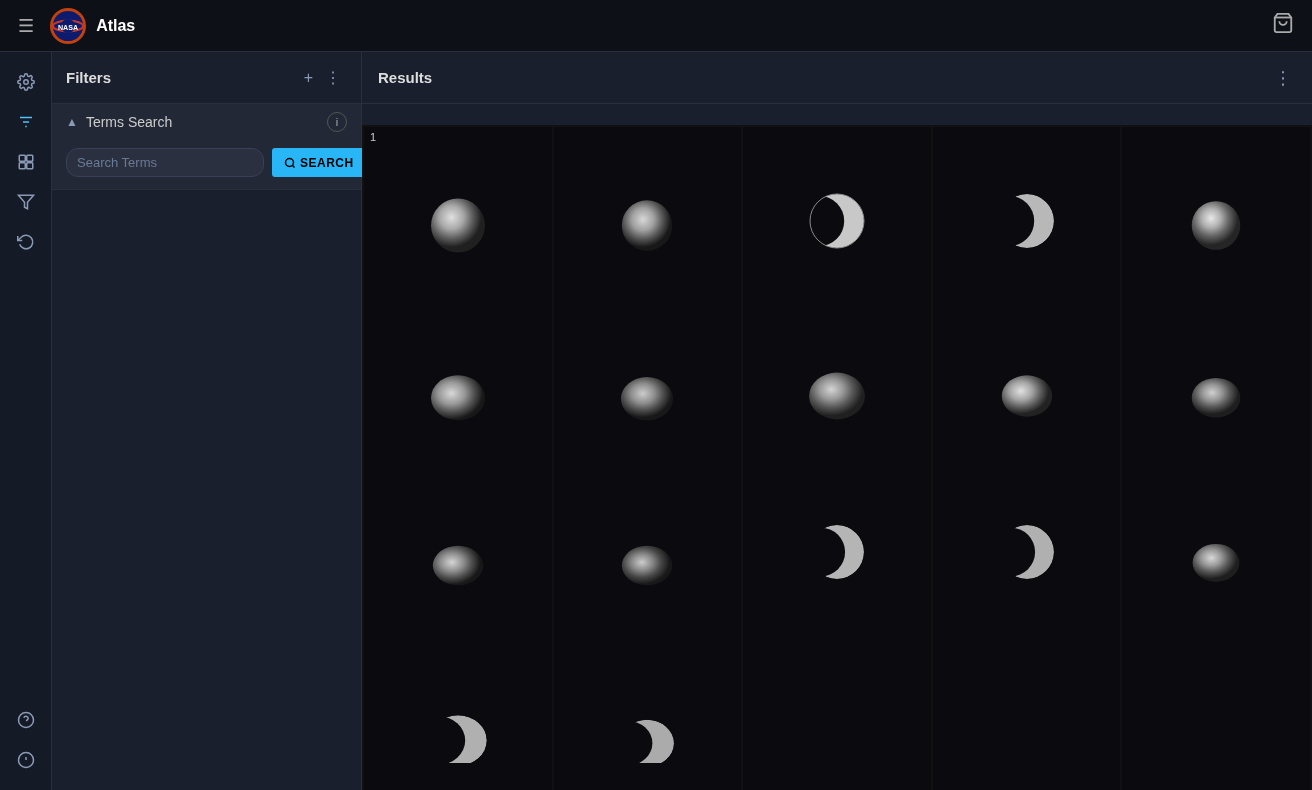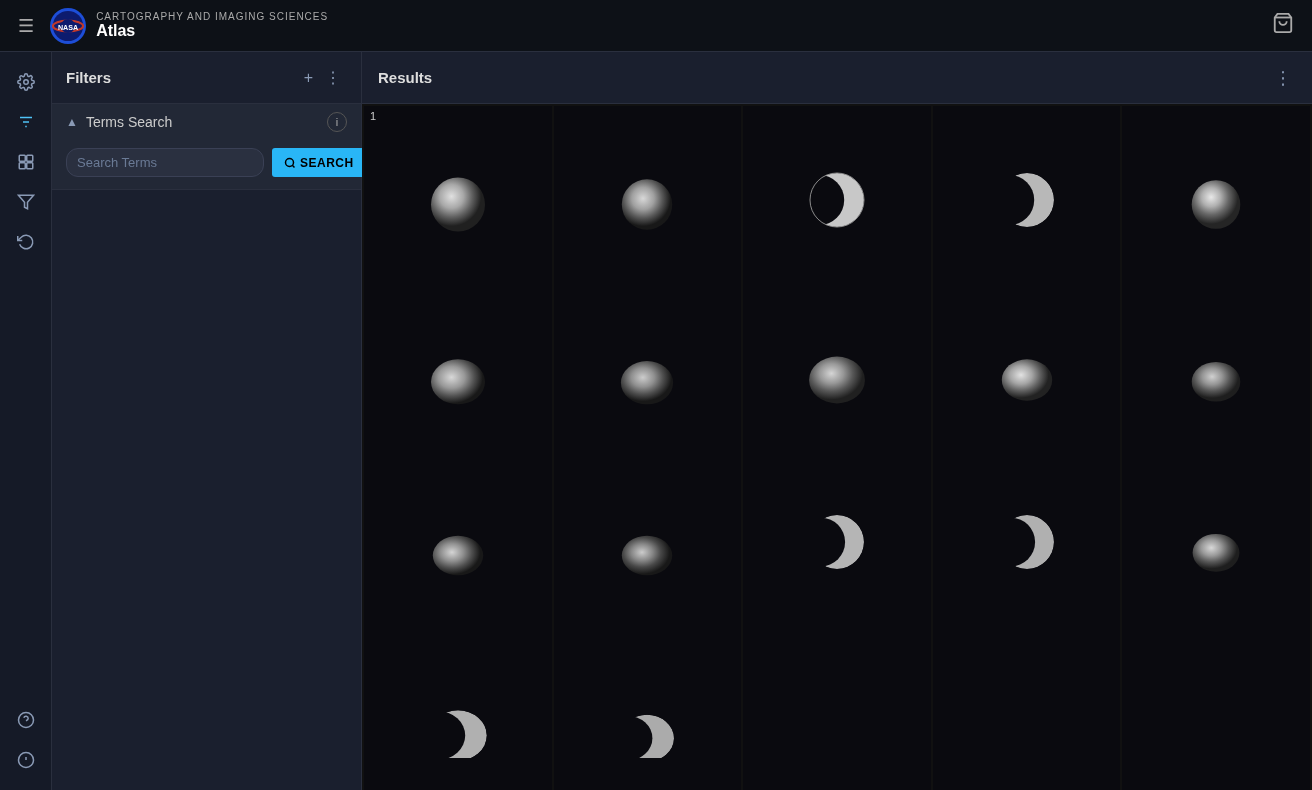--- a/index.html
+++ b/index.html
@@ -19,21 +19,21 @@
       color: #aaa;
       font-size: 18px;
       cursor: pointer;
       padding: 6px;
       margin-right: 10px;
     }
     .nasa-logo {
       width: 36px;
       height: 36px;
       border-radius: 50%;
-      background: #1d4ed8;
+      background: #c2410c;
       display: flex;
       align-items: center;
       justify-content: center;
       margin-right: 10px;
       overflow: hidden;
       flex-shrink: 0;
     }
     .nasa-logo svg { width: 32px; height: 32px; }
     .app-title-block { display: flex; flex-direction: column; flex: 1; }
     .app-org {
@@ -180,20 +180,21 @@
       gap: 4px;
       letter-spacing: 0.5px;
     }
 
     
     .results-panel {
       flex: 1;
       display: flex;
       flex-direction: column;
       overflow: hidden;
+      gap: 21px;
     }
     .results-header {
       display: flex;
       align-items: center;
       padding: 0 16px;
       height: 52px;
       border-bottom: 1px solid #2a2f3e;
       flex-shrink: 0;
     }
     .results-title {
@@ -271,21 +272,20 @@
   <span class="hamburger-btn">☰</span>
   <div class="nasa-logo">
     <svg viewBox="0 0 36 36" xmlns="http://www.w3.org/2000/svg">
       <circle cx="18" cy="18" r="17" fill="#0d1b6e"></circle>
       <ellipse cx="18" cy="18" rx="17" ry="6" fill="none" stroke="#c0392b" stroke-width="2.5"></ellipse>
       <circle cx="18" cy="18" r="8" fill="#0d1b6e"></circle>
       <text x="18" y="22" text-anchor="middle" fill="white" font-size="8" font-weight="bold" font-family="Arial">NASA</text>
     </svg>
   </div>
   <div class="app-title-block">
-    <span class="app-org">CARTOGRAPHY AND IMAGING SCIENCES</span>
     <span class="app-name">Atlas</span>
   </div>
   <span class="cart-btn">
     <svg width="22" height="22" viewBox="0 0 24 24" fill="none" stroke="#aaa" stroke-width="2">
       <path d="M6 2L3 6v14a2 2 0 002 2h14a2 2 0 002-2V6l-3-4z"></path>
       <line x1="3" y1="6" x2="21" y2="6"></line>
       <path d="M16 10a4 4 0 01-8 0"></path>
     </svg>
   </span>
 </nav>

